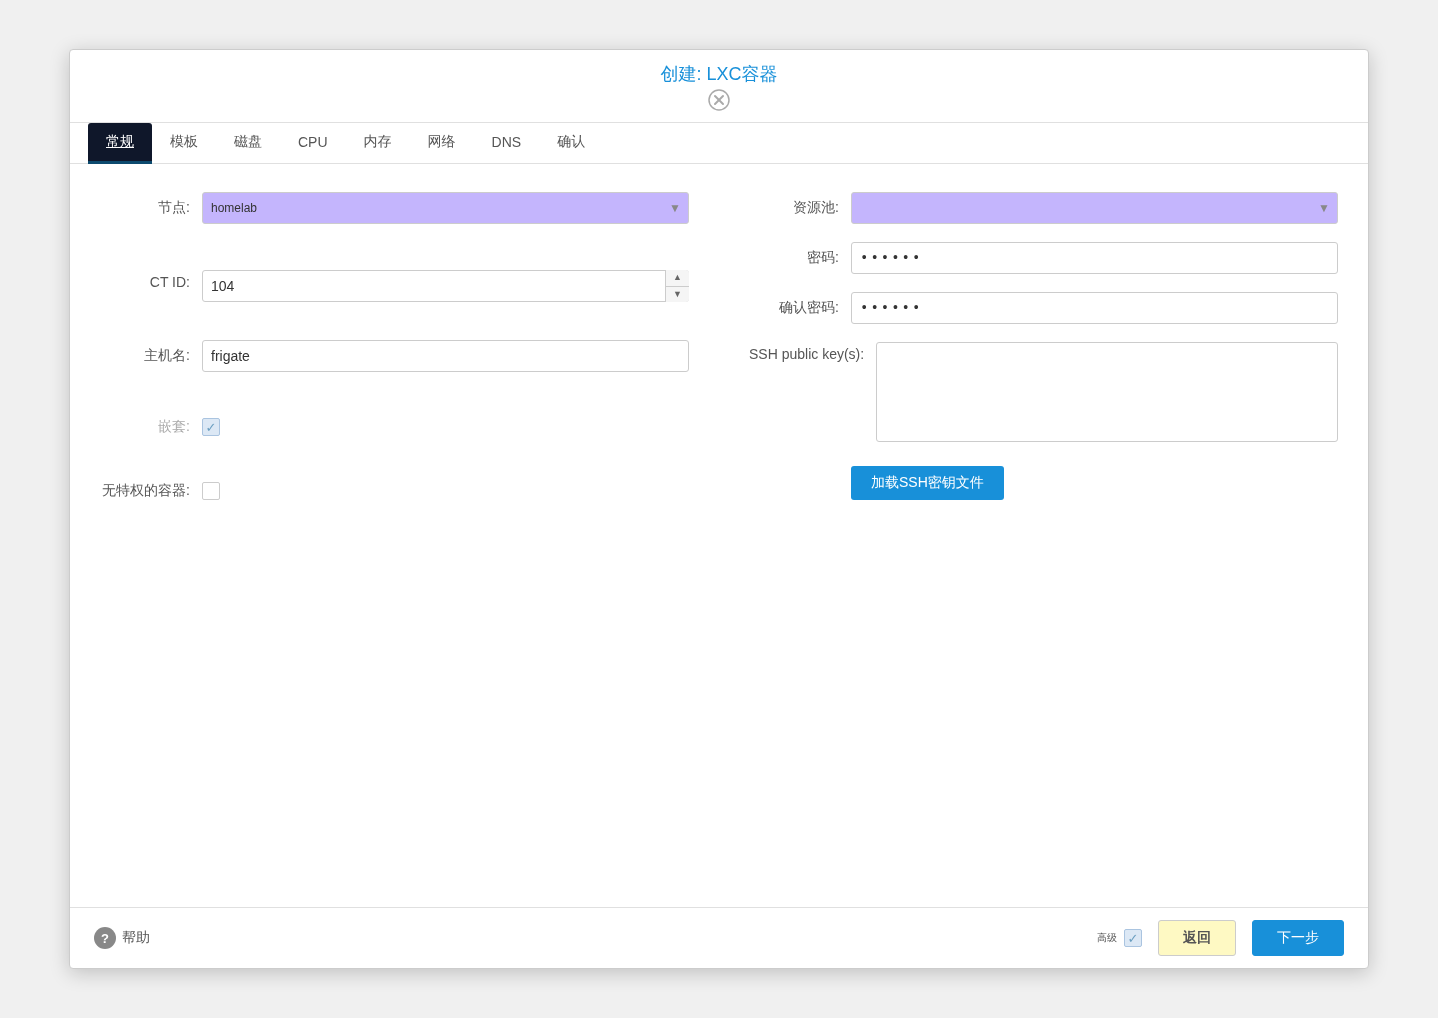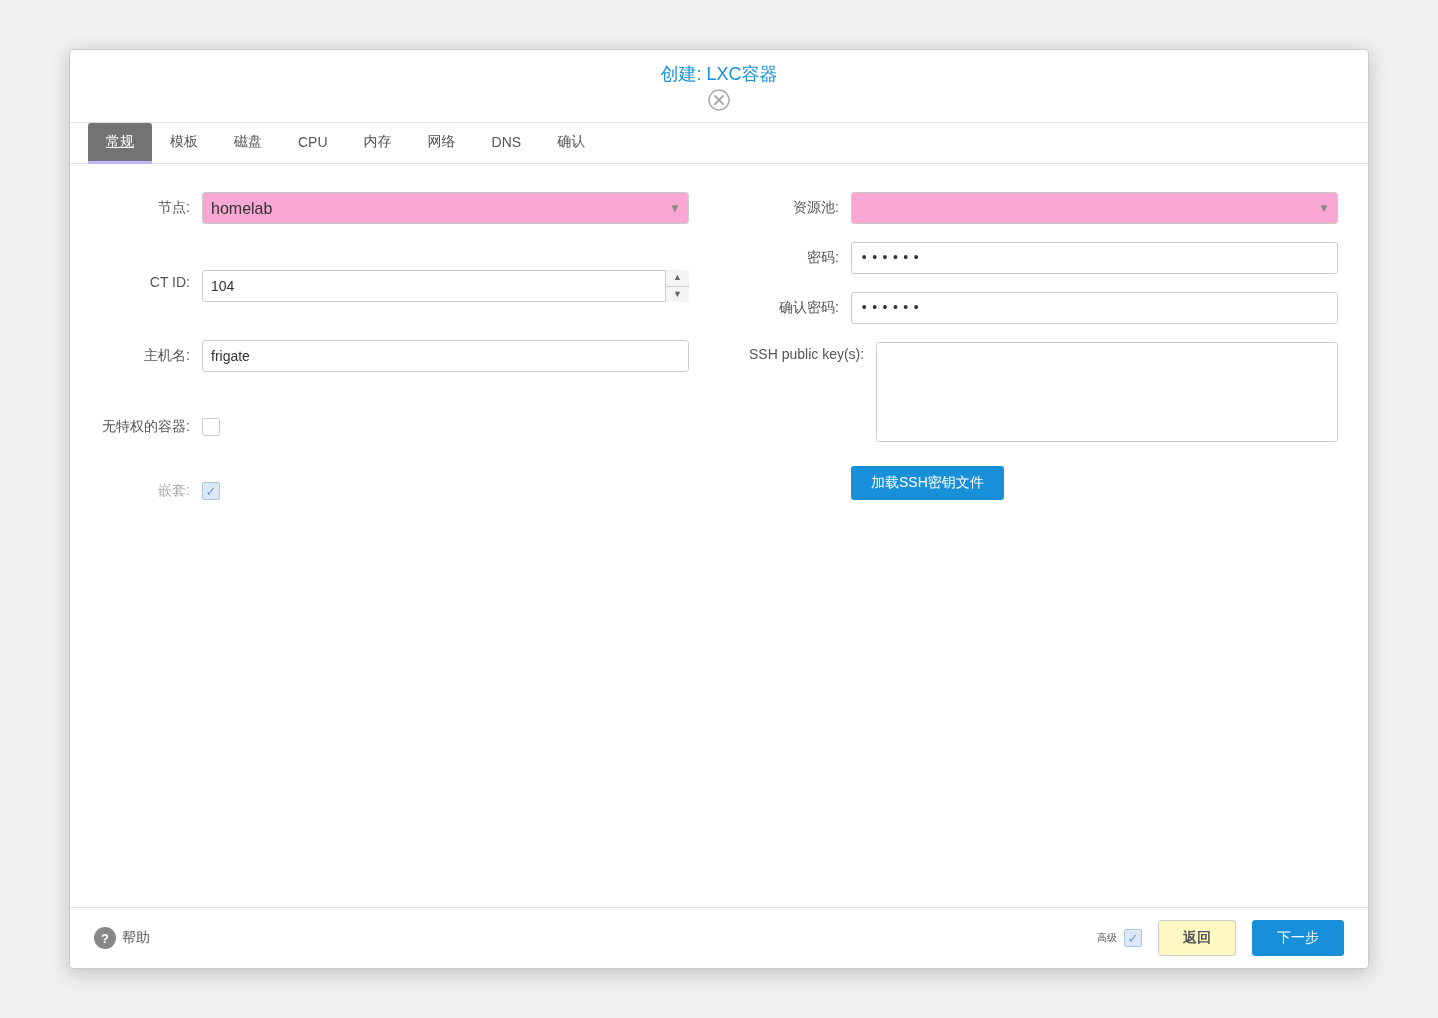--- a/index.html
+++ b/index.html
@@ -62,24 +62,24 @@
     }
     .tab {
       padding: 10px 18px;
       font-size: 14px;
       color: #555;
       cursor: pointer;
       border-bottom: 3px solid transparent;
       margin-bottom: -1px;
     }
     .tab.active {
-      background: #737373;
+      background: #0f172a;
       color: #fff;
       border-radius: 3px 3px 0 0;
-      border-bottom: 3px solid #c4b5fd;
+      border-bottom: 3px solid #0c4a6e;
       text-decoration: underline;
     }
     
     .form-area {
       flex: 1;
       padding: 28px 30px;
       display: grid;
       grid-template-columns: 1fr 1fr;
       gap: 0 60px;
       align-content: start;
@@ -122,24 +122,24 @@
       flex: 1;
       position: relative;
       height: 32px;
     }
     .form-select {
       width: 100%;
       height: 32px;
       border: 1px solid #ccc;
       border-radius: 3px;
       padding: 0 8px;
-      font-size: 16px;
+      font-size: 12px;
       color: #333;
       appearance: none;
-      background: #f9a8d4;
+      background: #c4b5fd;
       outline: none;
       cursor: pointer;
     }
     .select-arrow {
       position: absolute;
       right: 8px;
       top: 50%;
       transform: translateY(-50%);
       pointer-events: none;
       color: #888;
@@ -365,30 +365,30 @@
           </div>
         </div>
       </div>
 
       <div class="form-row">
         <label class="form-label">主机名:</label>
         <input class="form-input" type="text" value="frigate" style="">
       </div>
 
       <div class="form-row">
+        <label class="form-label light">嵌套:</label>
+        <div class="checkbox-wrapper">
+          <div class="checkbox-custom checked"></div>
+        </div>
+      </div>
+
+      <div class="form-row">
         <label class="form-label">无特权的容器:</label>
         <div class="checkbox-wrapper">
           <div class="checkbox-custom"></div>
-        </div>
-      </div>
-
-      <div class="form-row">
-        <label class="form-label light">嵌套:</label>
-        <div class="checkbox-wrapper">
-          <div class="checkbox-custom checked"></div>
         </div>
       </div>
     </div>
 
     <div class="form-col">
 
       <div class="form-row">
         <label class="form-label">资源池:</label>
         <div class="form-select-wrapper">
           <select class="form-select">

